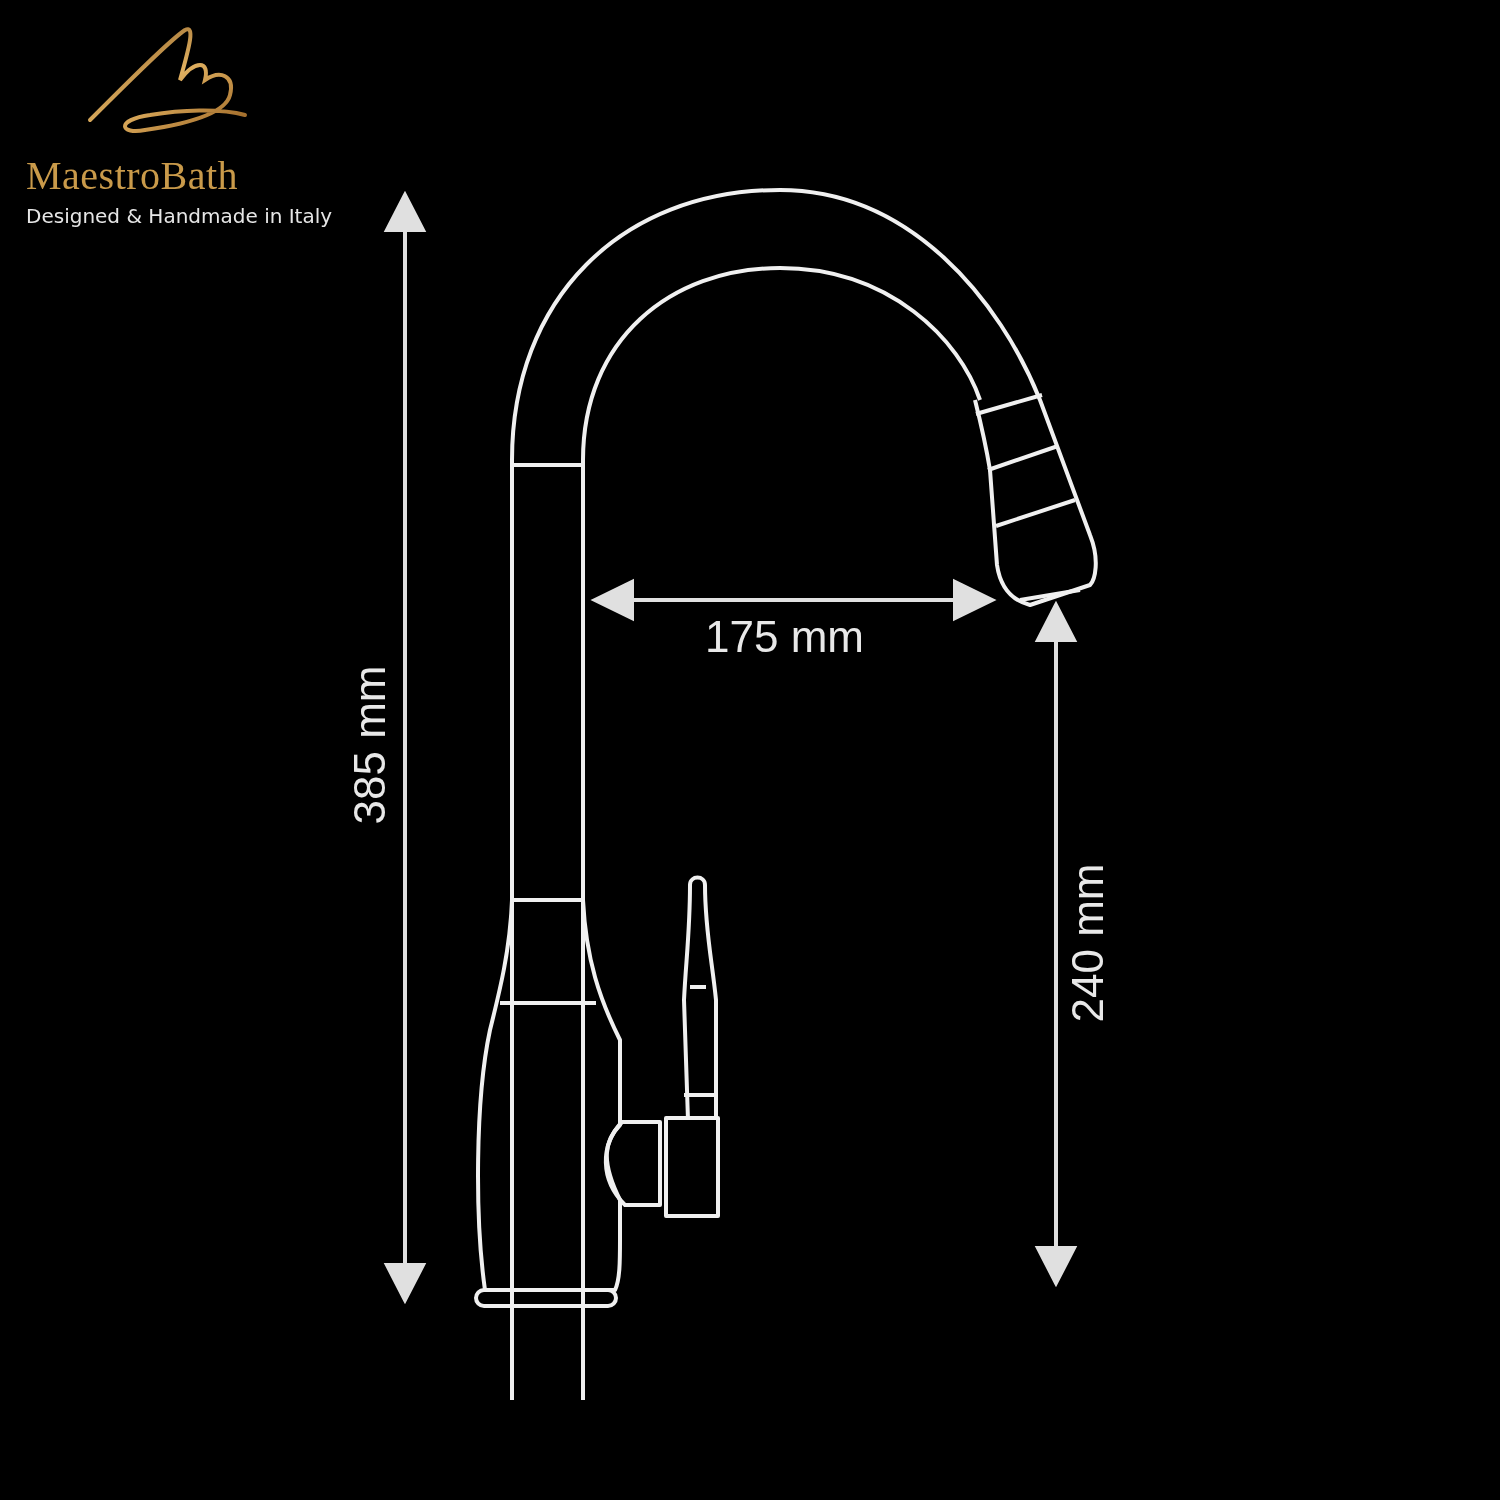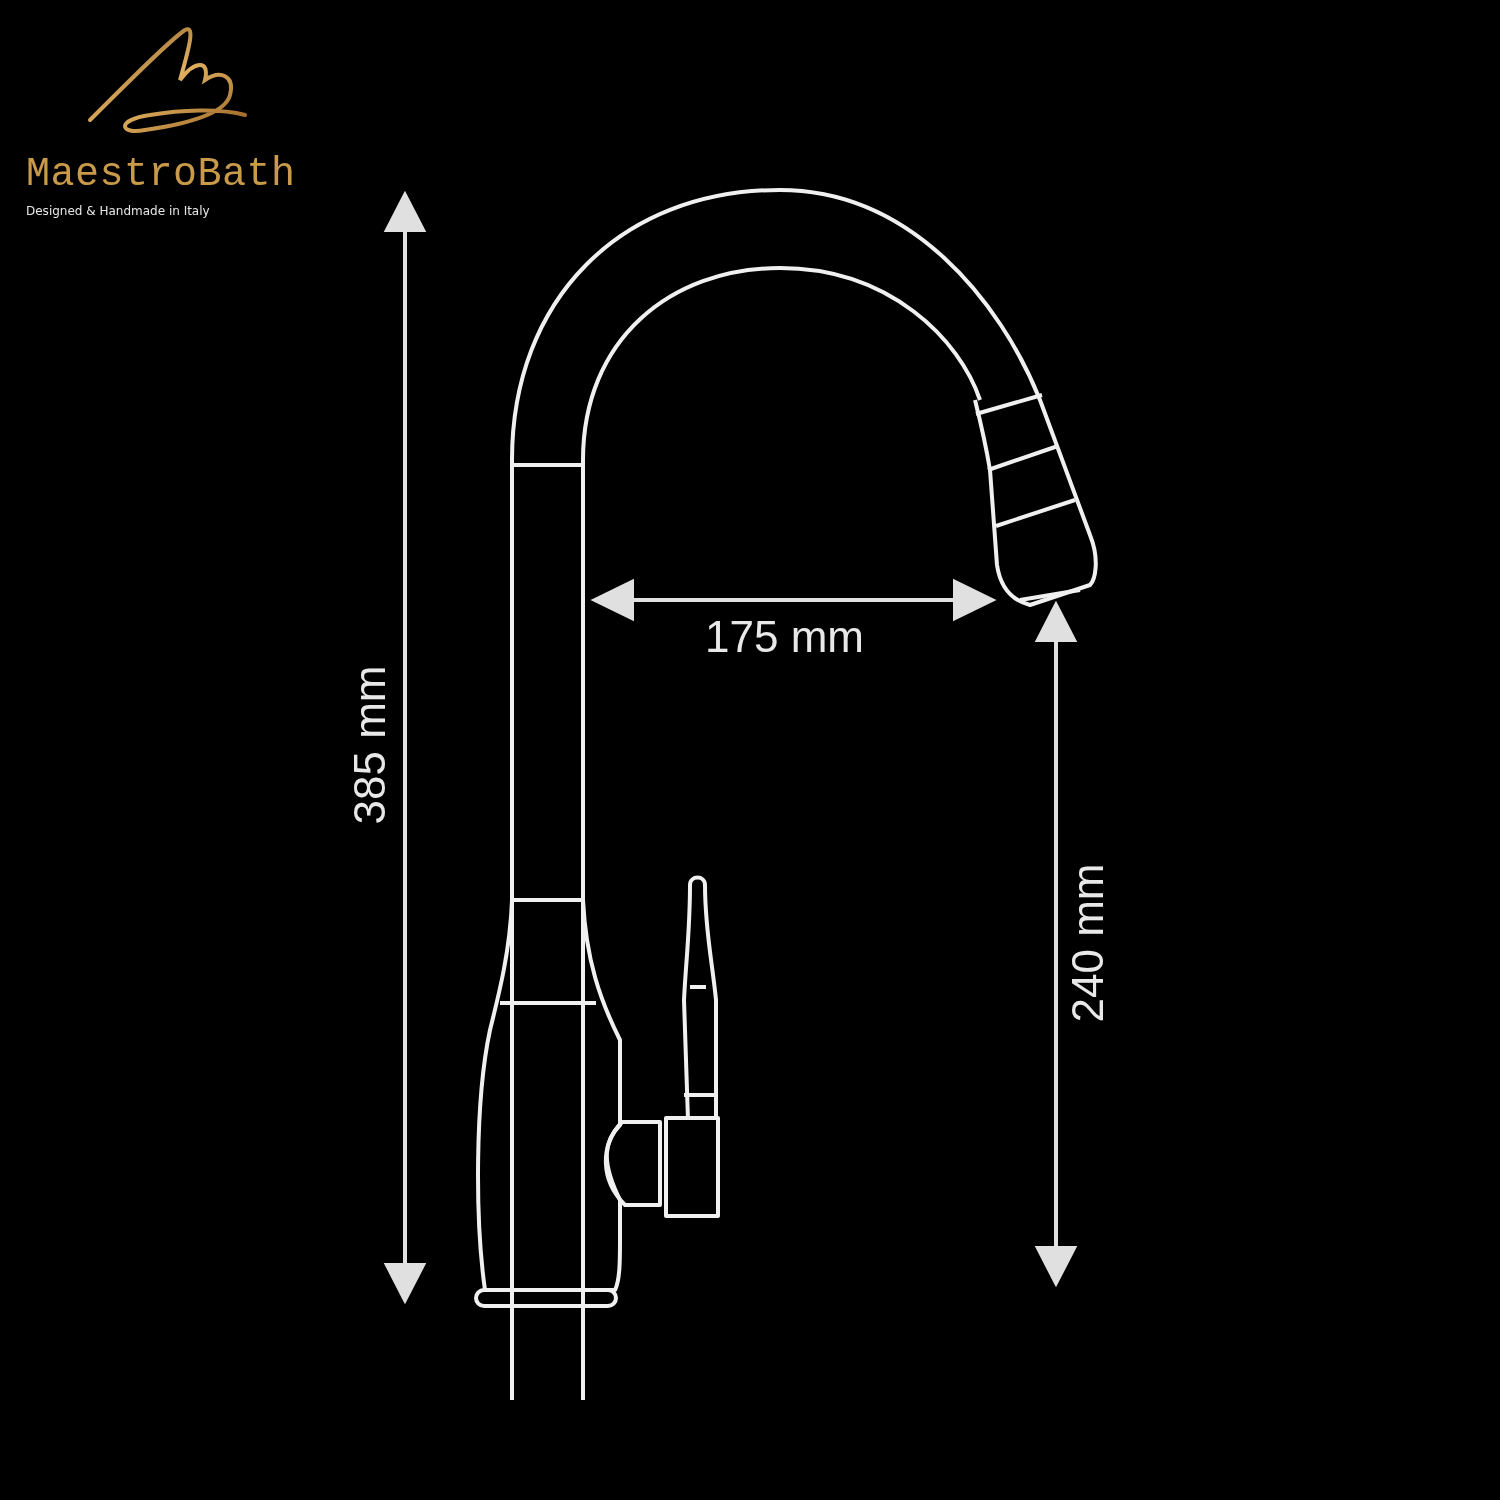--- a/index.html
+++ b/index.html
@@ -1,19 +1,19 @@
 <!DOCTYPE html>
 <html><head>
   <meta charset="utf-8">
   <style>
     html, body { margin:0; padding:0; background:#000; }
     body { width:1500px; height:1500px; position:relative; overflow:hidden; font-family:"Liberation Sans", sans-serif; }
     .logo { position:absolute; left:20px; top:20px; width:280px; height:210px; }
-    .brand { position:absolute; left:26px; top:152px; font-family:Liberation Mono, monospace; font-size:40px; color:#c99a4a; letter-spacing:0.5px; }
-    .tagline { position:absolute; left:26px; top:204px; font-family:"DejaVu Sans", sans-serif; font-size:12px; color:#e6e6e6; }
+    .brand { position:absolute; left:26px; top:152px; font-family:Liberation Serif, serif; font-size:40px; color:#c99a4a; letter-spacing:0.5px; }
+    .tagline { position:absolute; left:26px; top:204px; font-family:"DejaVu Sans", sans-serif; font-size:20px; color:#e6e6e6; }
     svg.drawing { position:absolute; left:0; top:0; }
     .dim-label { position:absolute; color:#e8e8e8; font-size:44px; font-family:"Liberation Sans", sans-serif; white-space:nowrap; }
     .dim-h { left:705px; top:612px;text-align:right; }
     .dim-v1 { left:370px; top:745px; transform:translate(-50%,-50%) rotate(-90deg); }
     .dim-v2 { left:1088px; top:943px; transform:translate(-50%,-50%) rotate(-90deg); }
   </style>
 </head>
 <body>
 
 <div class="logo">

